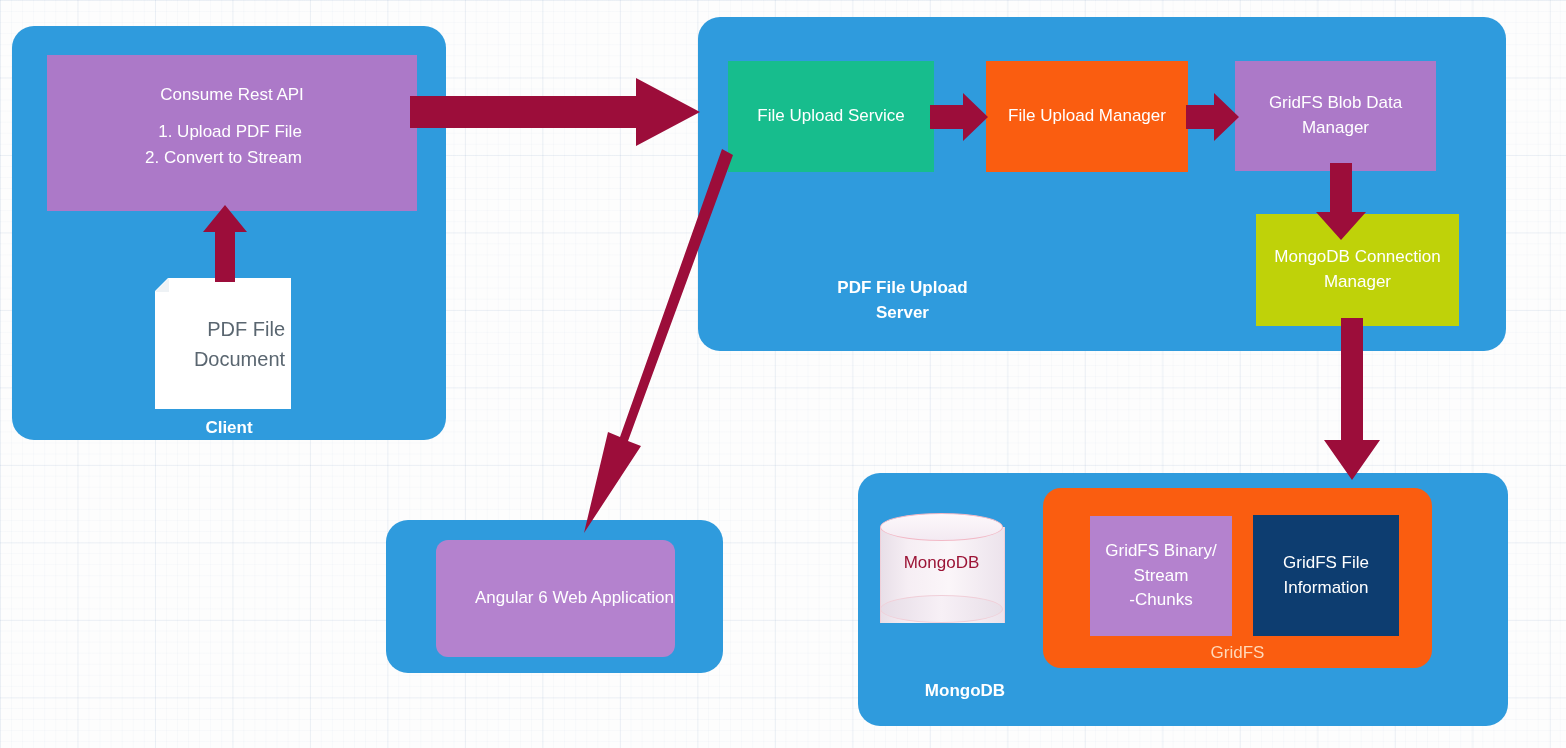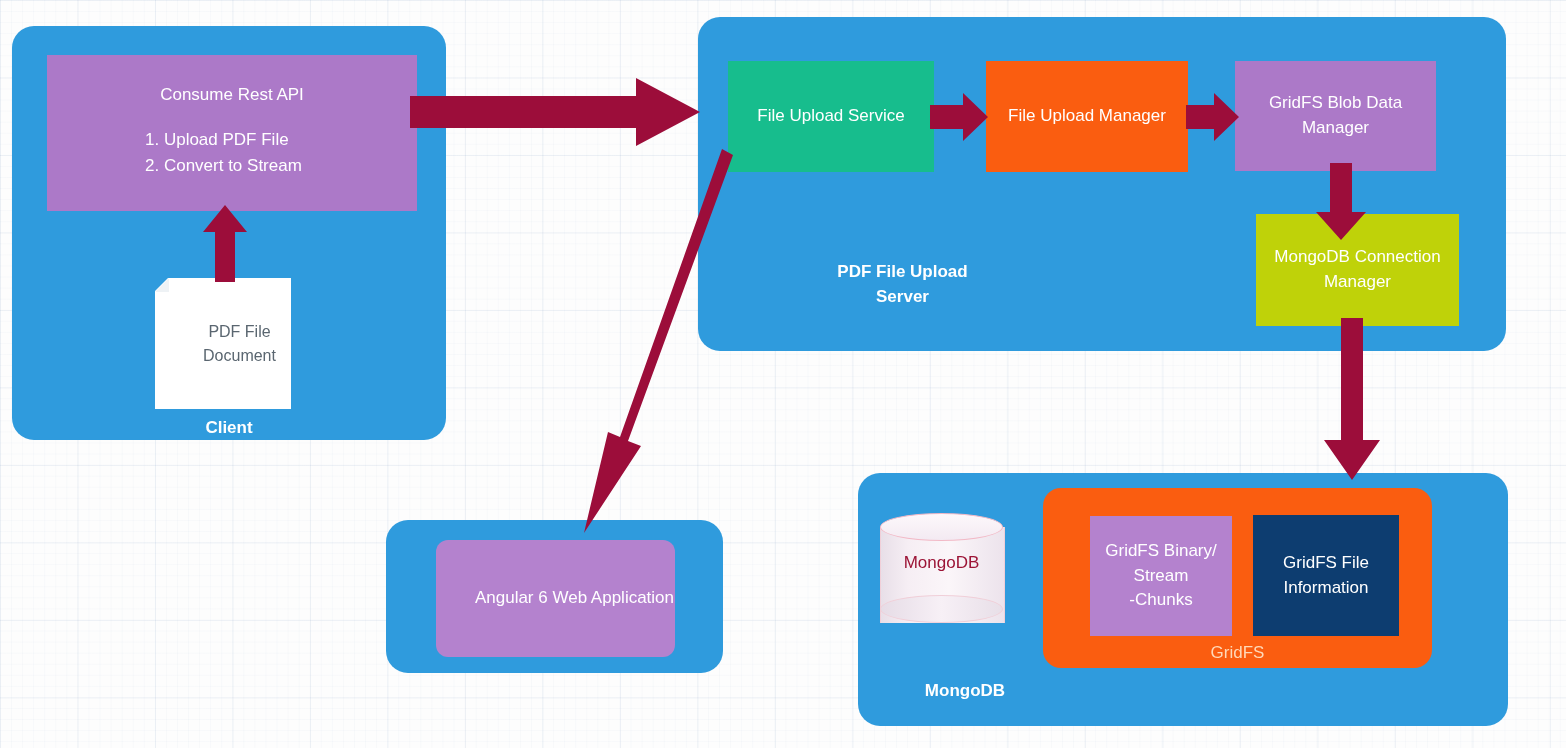--- a/index.html
+++ b/index.html
@@ -86,23 +86,23 @@
     background: #eef2f5;
     clip-path: polygon(0 14px, 14px 0, 14px 14px);
     border-right: 1px solid #dfe6ea;
   }
   #pdf-doc .doc-text {
     position: absolute;
     inset: 0;
     display: flex;
     align-items: center;
     justify-content: center;
-    text-align: center;
+    text-align: right;
     color: #5a6670;
-    font-size: 16px;
+    font-size: 20px;
     line-height: 1.5;
     white-space: pre-line;
     margin-left: 33px;
   }
 
   
   #mongo-cylinder {
     position: absolute;
     left: 880px; top: 513px;
     width: 123px; height: 124px;
@@ -146,21 +146,21 @@
 </head>
 <body>
 
 <div id="canvas">
 
   <div class="panel" style="left:12px; top:26px; width:434px; height:414px;">
   </div>
 
   <div class="box purple" style="left:47px; top:55px; width:370px; height:156px; display:block;">
     <div style="position:absolute; left:0; top:28px; width:100%; text-align:center; font-size:17px;">Consume Rest API</div>
-    <div style="position:absolute; left:98px; top:72px; text-align:left; font-size:17px; line-height:1.5; white-space:pre-line;">1. Upload PDF File
+    <div style="position:absolute; left:98px; top:64px; text-align:right; font-size:17px; line-height:1.5; white-space:pre-line;">1. Upload PDF File
 2. Convert to Stream</div>
   </div>
 
   <div id="pdf-doc">
     <div class="sheet"></div>
     <div class="fold"></div>
     <div class="doc-text">PDF File
 Document</div>
   </div>
 
@@ -180,21 +180,21 @@
   <div class="box purple" style="left:1235px; top:61px; width:201px; height:110px;">
     <span>GridFS Blob Data
 Manager</span>
   </div>
 
   <div class="box lime" style="left:1240px; top:214px; width:203px; height:112px;">
     <span>MongoDB Connection
 Manager</span>
   </div>
 
-  <div class="panel-label" style="left:790px; top:260px; width:225px;">PDF File Upload
+  <div class="panel-label" style="left:790px; top:276px; width:225px;">PDF File Upload
 Server</div>
 
   <div class="panel" style="left:386px; top:520px; width:337px; height:153px;">
   </div>
 
   <div class="box purple-soft" style="left:436px; top:540px; width:239px; height:117px; border-radius:12px;padding-left:38px;">
     <span>Angular 6 Web Application</span>
   </div>
 
   <div class="panel" style="left:858px; top:473px; width:650px; height:253px;">

